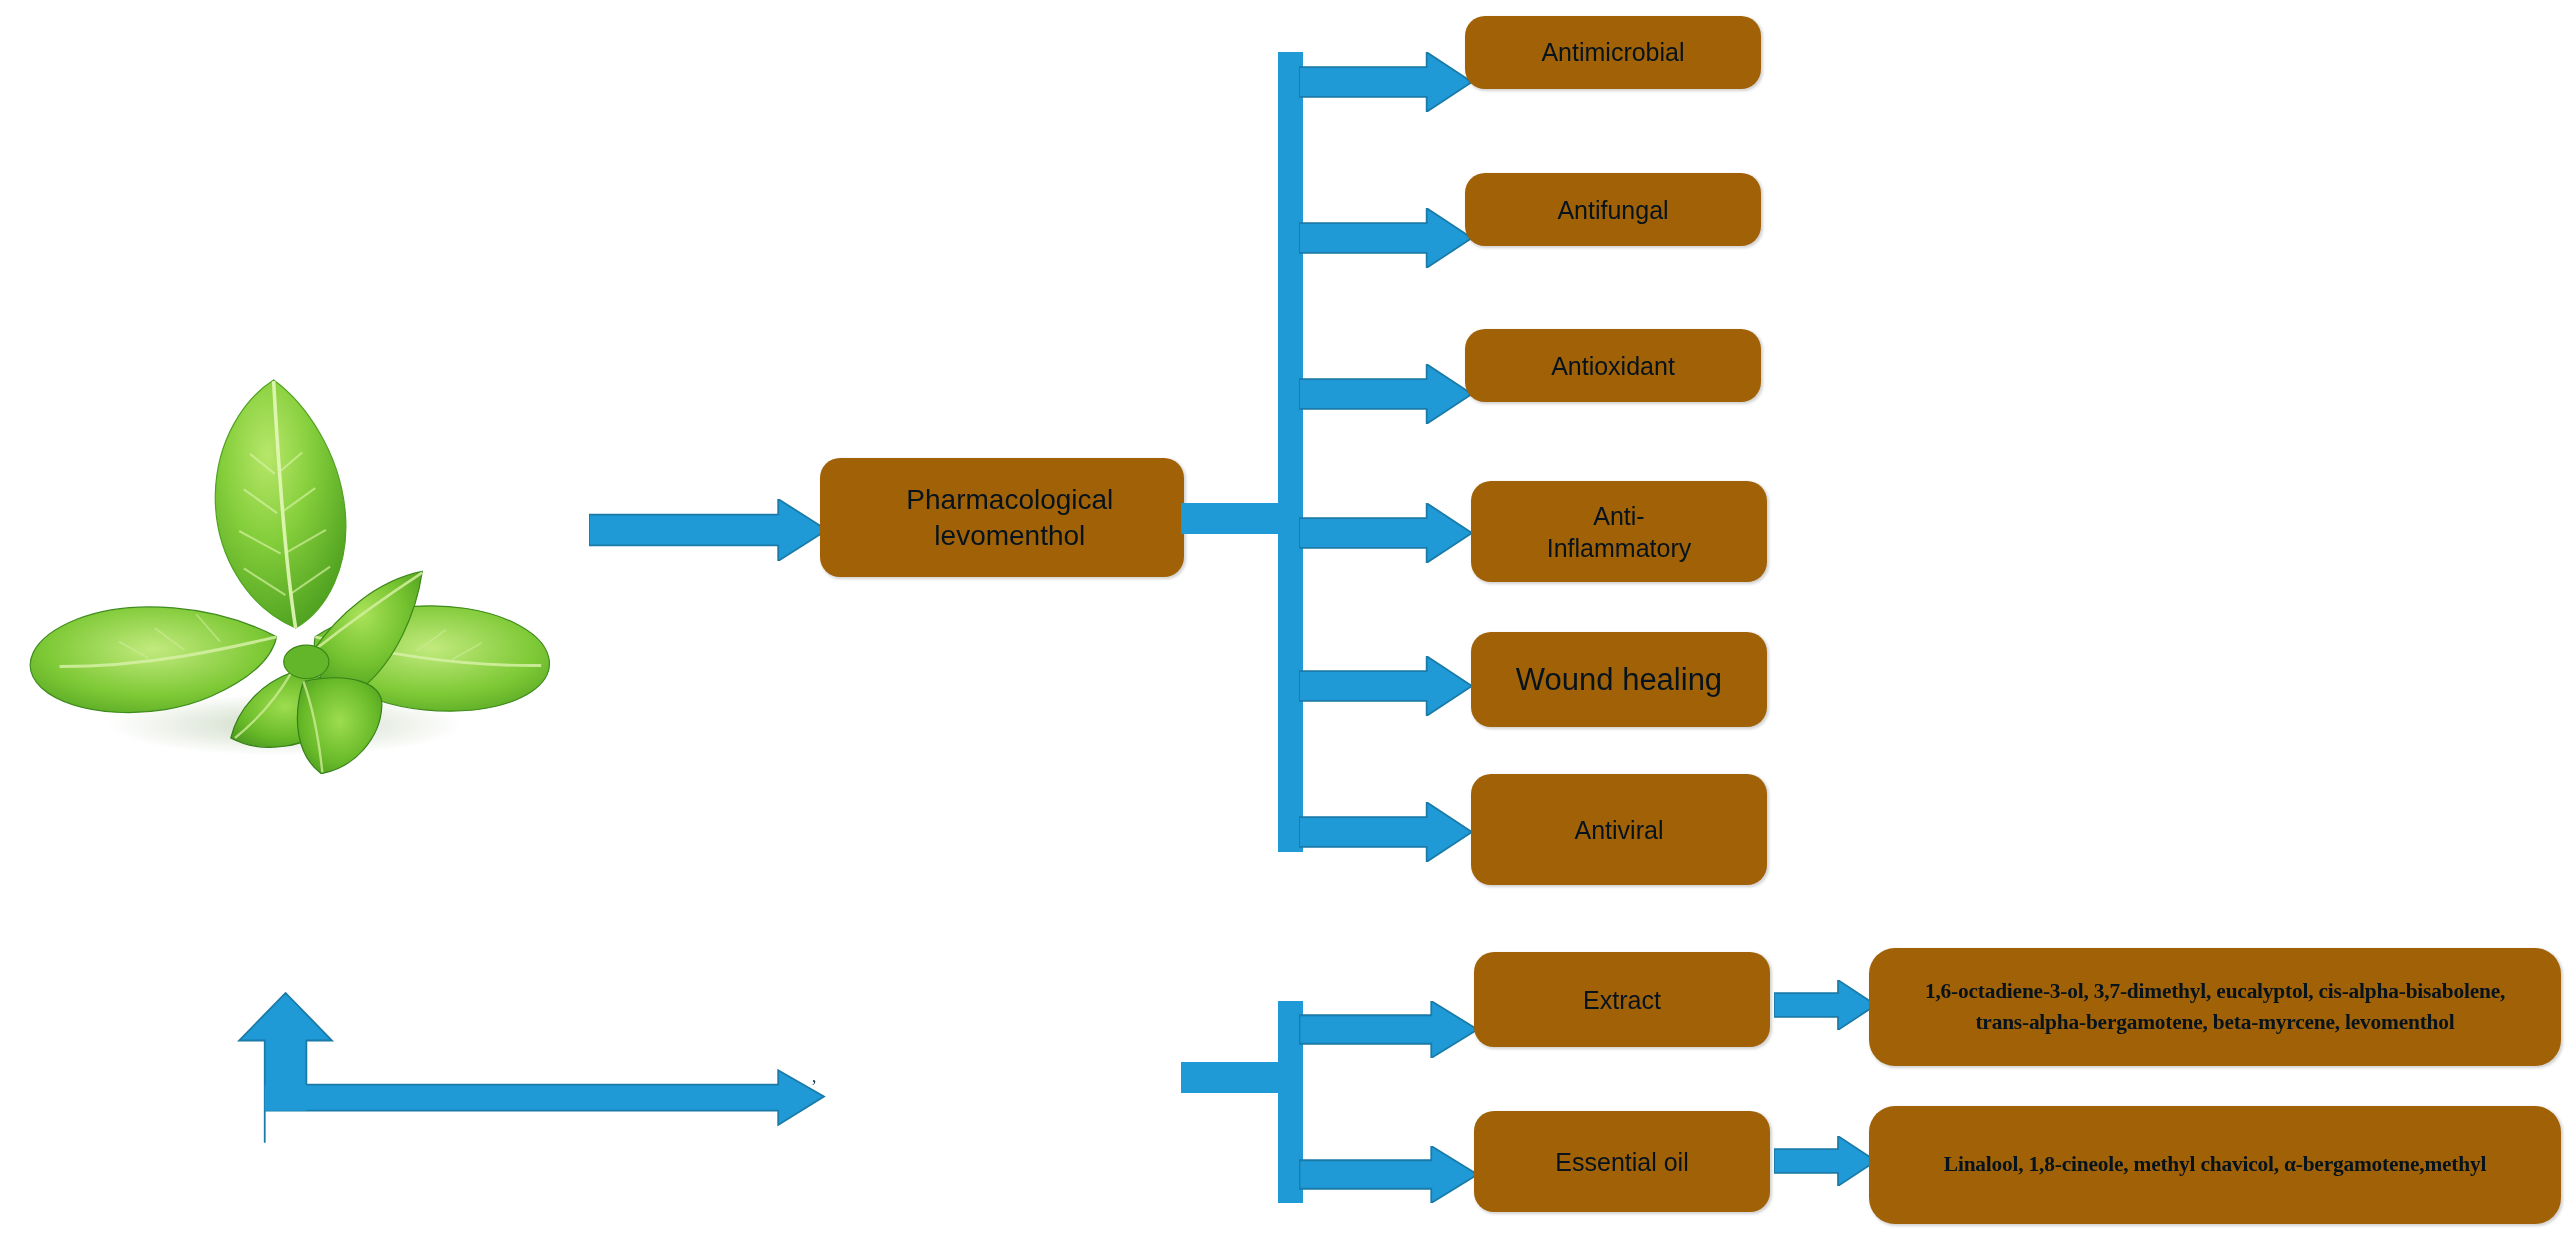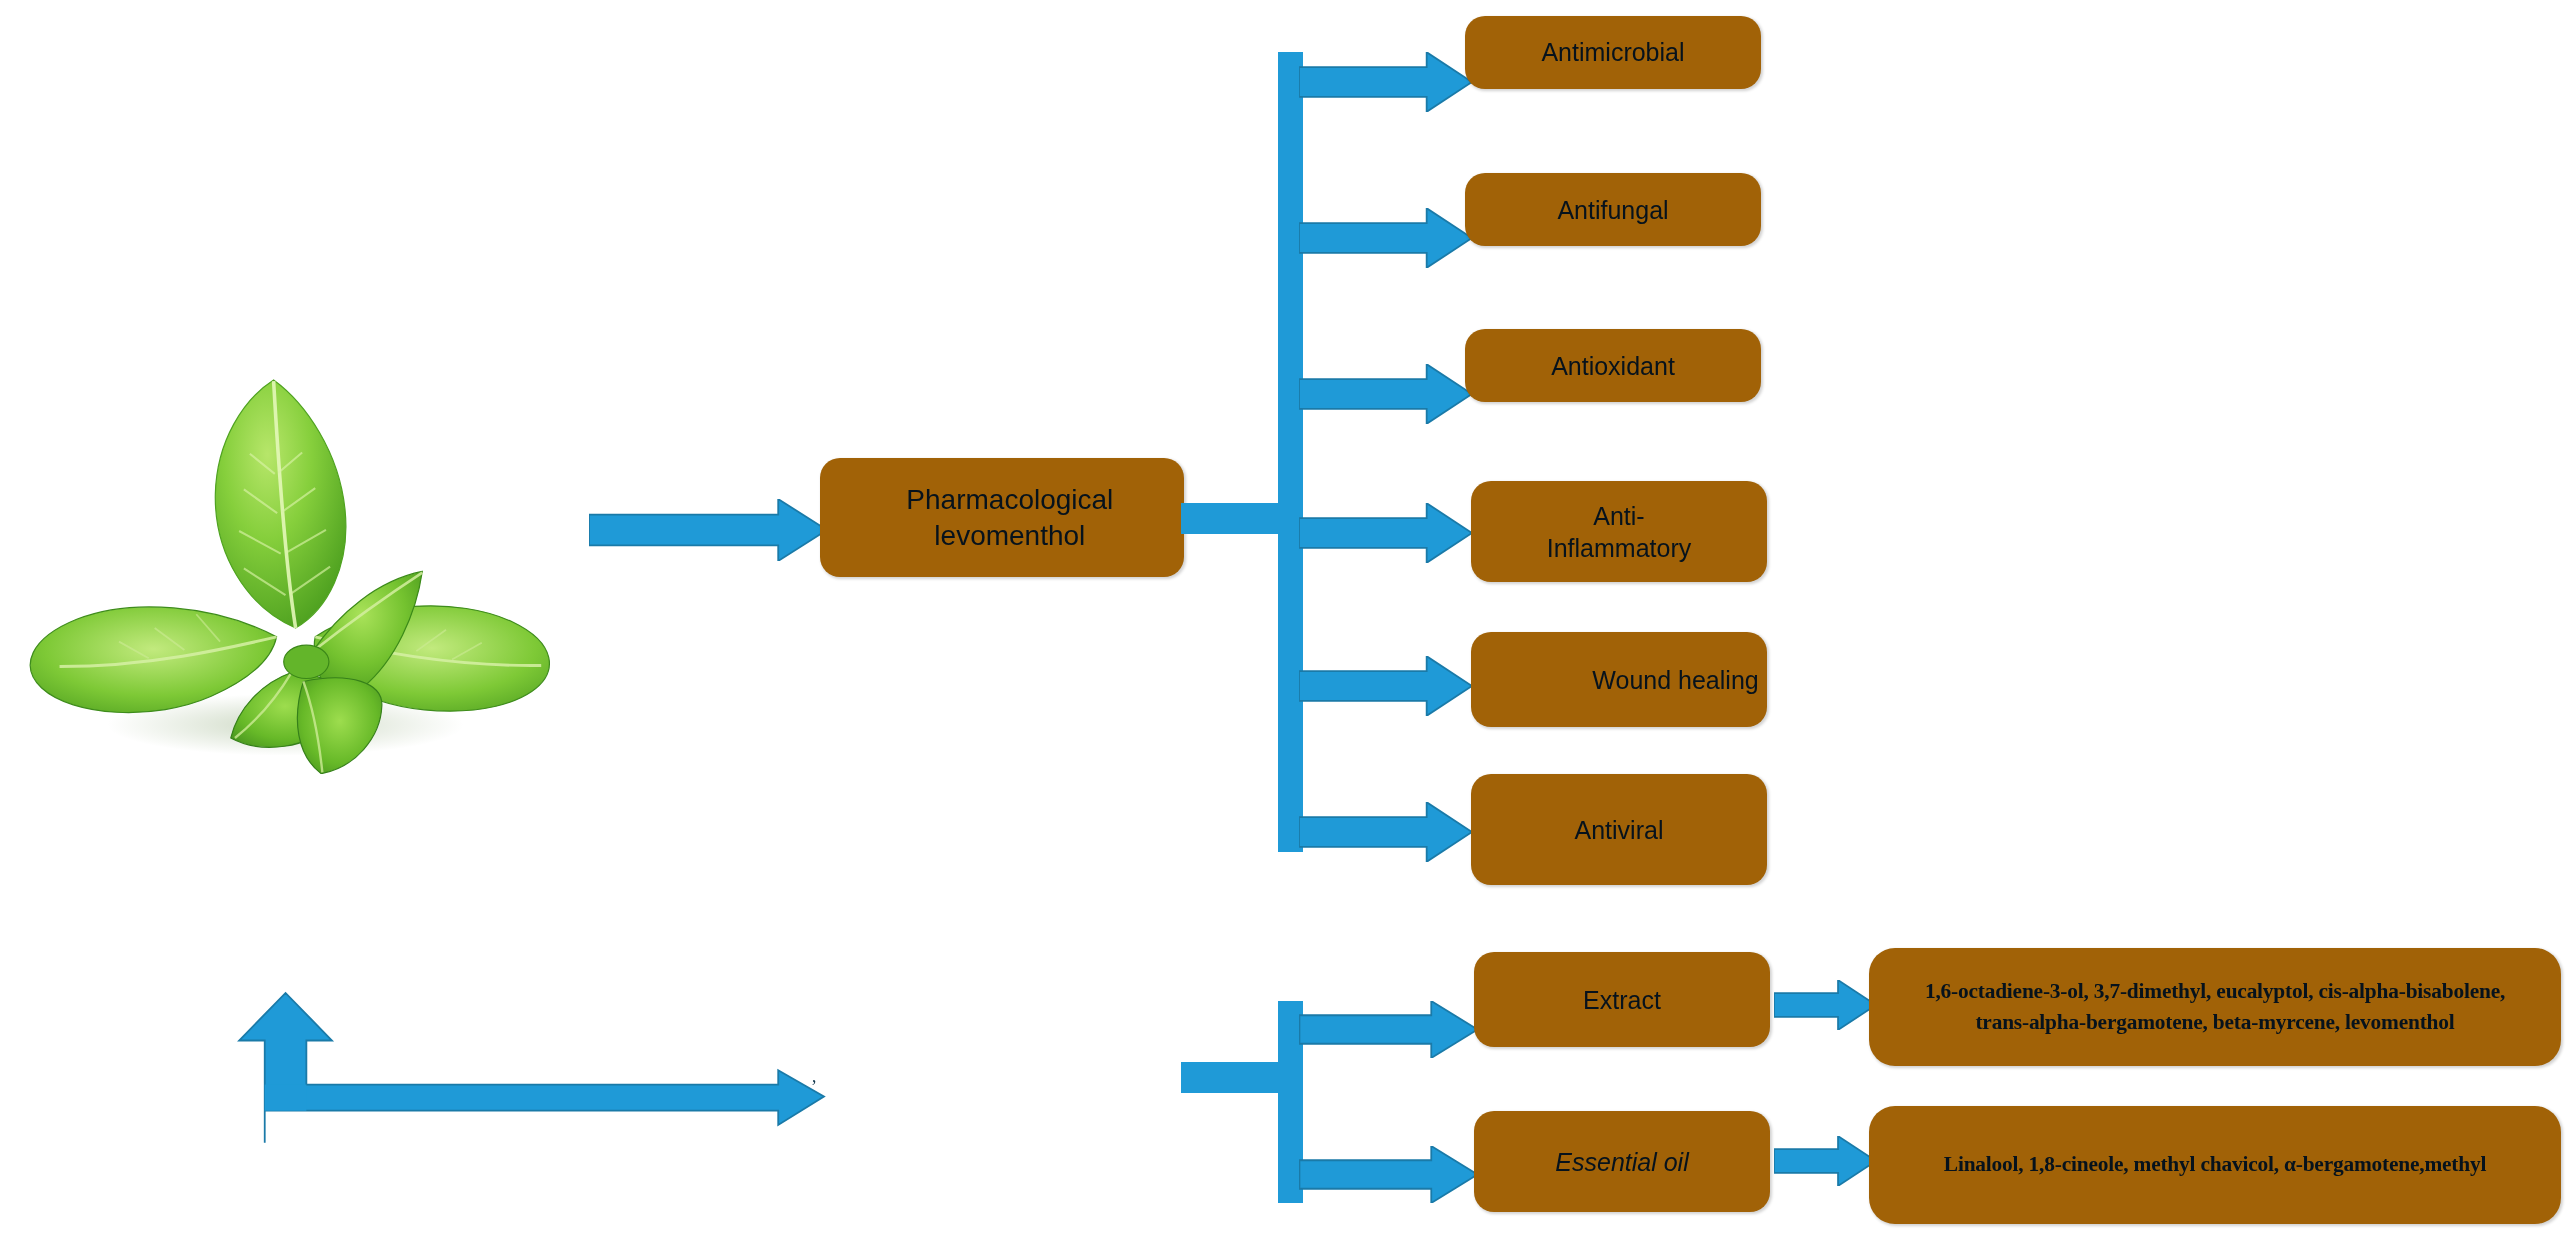--- a/index.html
+++ b/index.html
@@ -170,21 +170,21 @@
     <span>Antioxidant</span>
   </div>
 
   <div class="node sans" style="left:1471px;top:481px;width:296px;height:101px;font-size:25px;">
     <span>
       <span>Anti-</span><br>
       <span>Inflammatory</span>
     </span>
   </div>
 
-  <div class="node sans" style="left:1471px;top:632px;width:296px;height:95px;font-size:25px;justify-content:flex-end;">
+  <div class="node sans" style="left:1471px;top:632px;width:296px;height:95px;font-size:31px;">
     <span>Wound healing</span>
   </div>
 
   <div class="node sans" style="left:1471px;top:774px;width:296px;height:111px;font-size:25px;">
     <span>Antiviral</span>
   </div>
 
   <div class="arrow" style="left:232px;top:982px;width:595px;height:167px;">
     <svg width="595" height="167" viewBox="0 0 1000 280">
       <path d="M55 270
@@ -223,21 +223,21 @@
   <div class="arrow" style="left:1299px;top:1146px;width:179px;height:57px;">
     <svg width="179" height="57" viewBox="0 0 300 96">
       <path d="M0 24 L222 24 L222 0 L300 48 L222 96 L222 72 L0 72 Z" fill="#1f9ad7" stroke="#1a7aa8" stroke-width="3"></path>
     </svg>
   </div>
 
   <div class="node sans" style="left:1474px;top:952px;width:296px;height:95px;font-size:25px;">
     <span>Extract</span>
   </div>
 
-  <div class="node sans" style="left:1474px;top:1111px;width:296px;height:101px;font-size:25px;font-style:italic;">
+  <div class="node sans" style="left:1474px;top:1111px;width:296px;height:101px;font-size:25px;">
     <span>Essential oil</span>
   </div>
 
   <div class="arrow" style="left:1774px;top:980px;width:102px;height:50px;">
     <svg width="102" height="50" viewBox="0 0 172 84">
       <path d="M0 22 L108 22 L108 0 L172 42 L108 84 L108 62 L0 62 Z" fill="#1f9ad7" stroke="#1a7aa8" stroke-width="3"></path>
     </svg>
   </div>
 
   <div class="arrow" style="left:1774px;top:1136px;width:102px;height:50px;">

